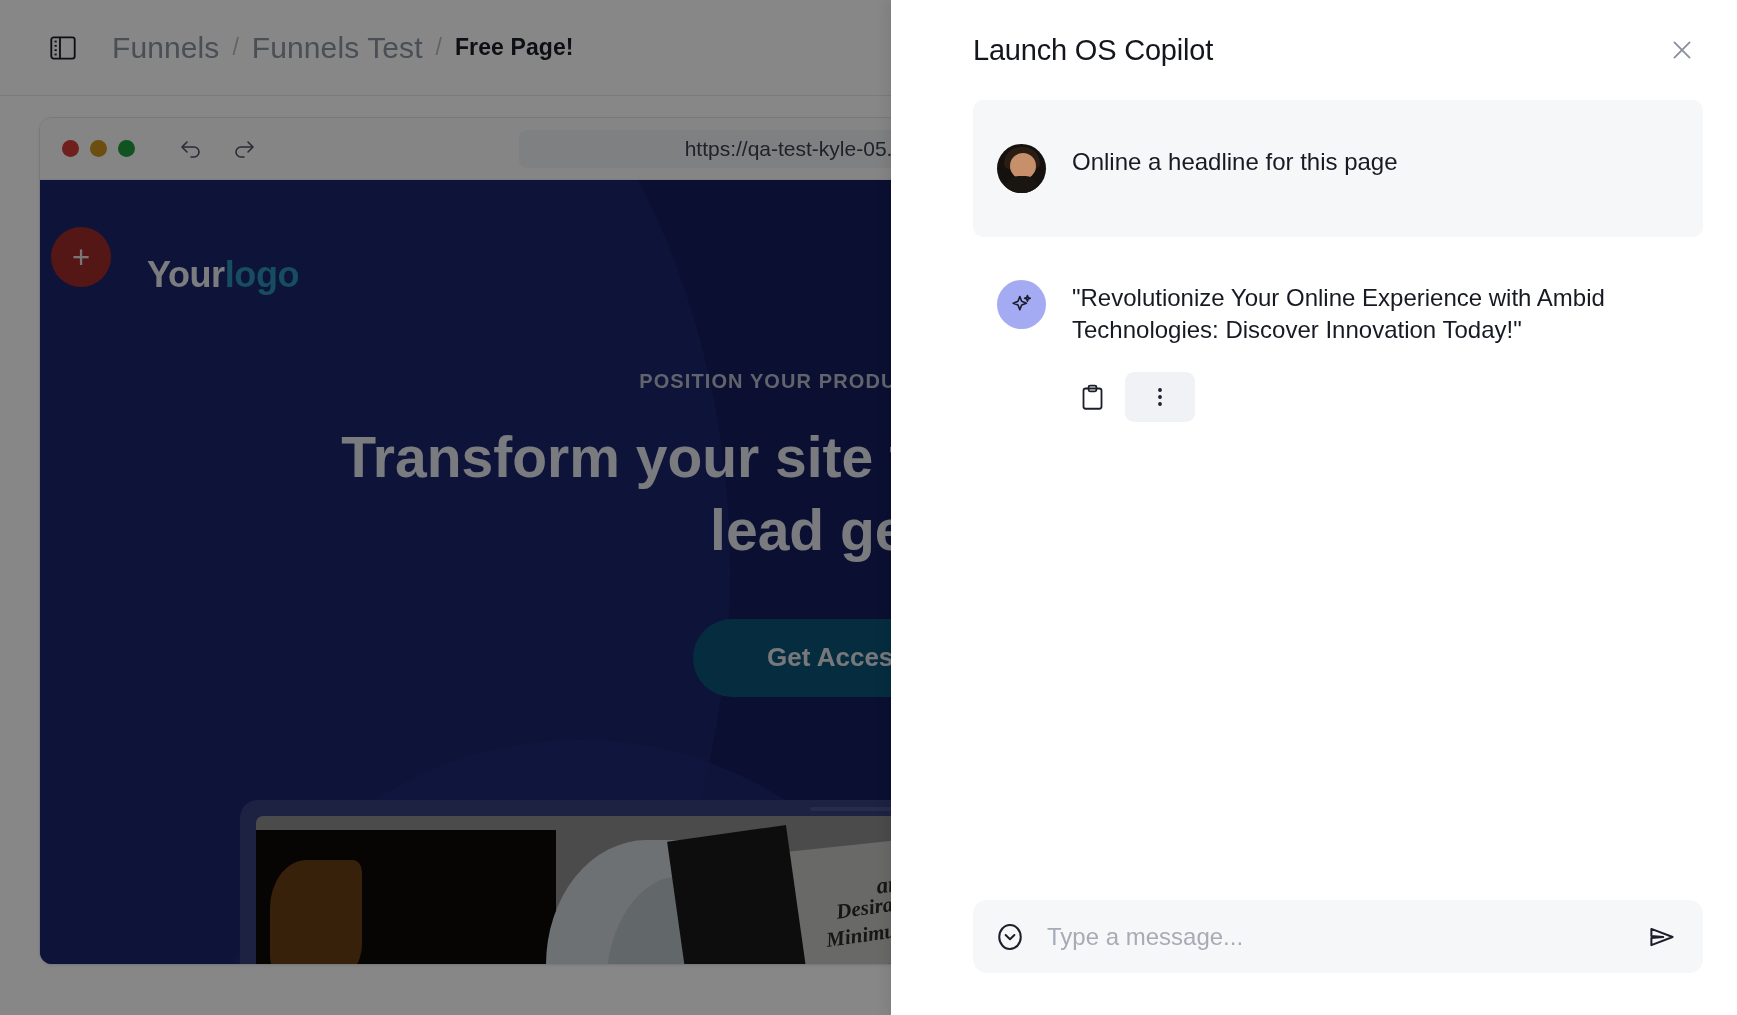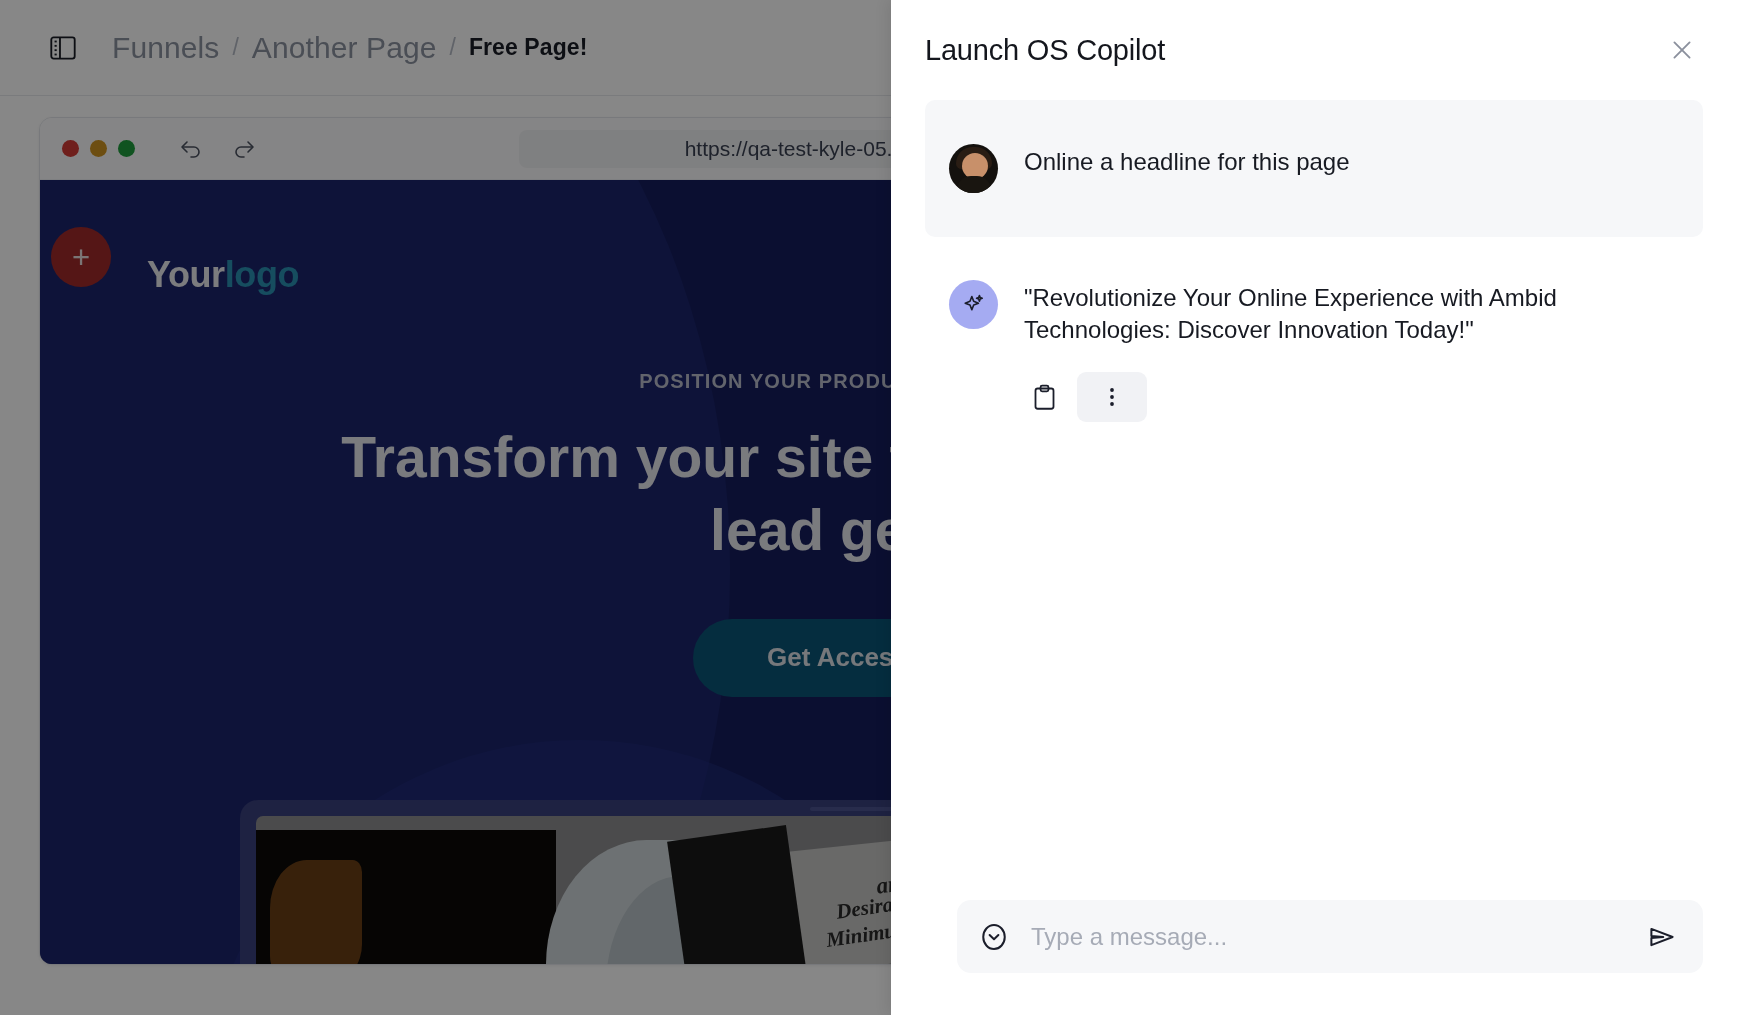--- a/index.html
+++ b/index.html
@@ -170,20 +170,21 @@
   }
 
   
   #copilot {
     position: absolute; right: 0; top: 0;
     width: 846px; height: 1015px;
     background: #ffffff;
     z-index: 60;
     display: flex; flex-direction: column;
     box-shadow: -2px 0 14px rgba(0,0,0,.10);
+    padding-left: 48px;
   }
   #cp-head {
     height: 100px; flex: 0 0 100px;
     display: flex; align-items: center;
     padding: 0 46px 0 34px;
     position: relative;
   }
   #cp-title { font-size: 29px; color: #14161d; letter-spacing: -.2px; }
   #cp-close {
     position: absolute; right: 38px; top: 50%; transform: translateY(-50%);
@@ -231,21 +232,21 @@
     display: flex; align-items: center; gap: 12px;
     margin-left: 98px; margin-top: 26px;
   }
   .act-btn {
     width: 42px; height: 42px; border-radius: 8px;
     display: flex; align-items: center; justify-content: center;
     cursor: pointer;
   }
   .act-btn.filled { background: #f1f2f5; width: 70px; height: 50px; border-radius: 9px; }
 
-  #cp-footer { flex: 0 0 auto; padding: 0 34px 42px; margin-left: 32px; }
+  #cp-footer { flex: 0 0 auto; padding: 0 34px 42px; }
   #composer {
     height: 73px; border-radius: 14px;
     background: #f6f7f9;
     display: flex; align-items: center;
     padding: 0 26px 0 22px;
   }
   #composer-input {
     flex: 1 1 auto; border: none; outline: none; background: transparent;
     font-family: "Liberation Sans", sans-serif;
     font-size: 24px; color: #22252e;
@@ -266,21 +267,21 @@
         <line x1="9.2" y1="1.2" x2="9.2" y2="20.8"></line>
         <line x1="4.2" y1="5" x2="6.2" y2="5"></line>
         <line x1="4.2" y1="9" x2="6.2" y2="9"></line>
         <line x1="4.2" y1="13" x2="6.2" y2="13"></line>
         <line x1="4.2" y1="17" x2="6.2" y2="17"></line>
       </svg>
     </div>
     <div class="bc-wrap">
       <span class="bc-link">Funnels</span>
       <span class="bc-sep">/</span>
-      <span class="bc-link">Another Page</span>
+      <span class="bc-link">Funnels Test</span>
       <span class="bc-sep">/</span>
       <span class="bc-current">Free Page!</span>
     </div>
   </div>
 
   <div id="canvas">
     <div id="browser-frame">
 
       <div id="browser-chrome">
         <div class="lights">

